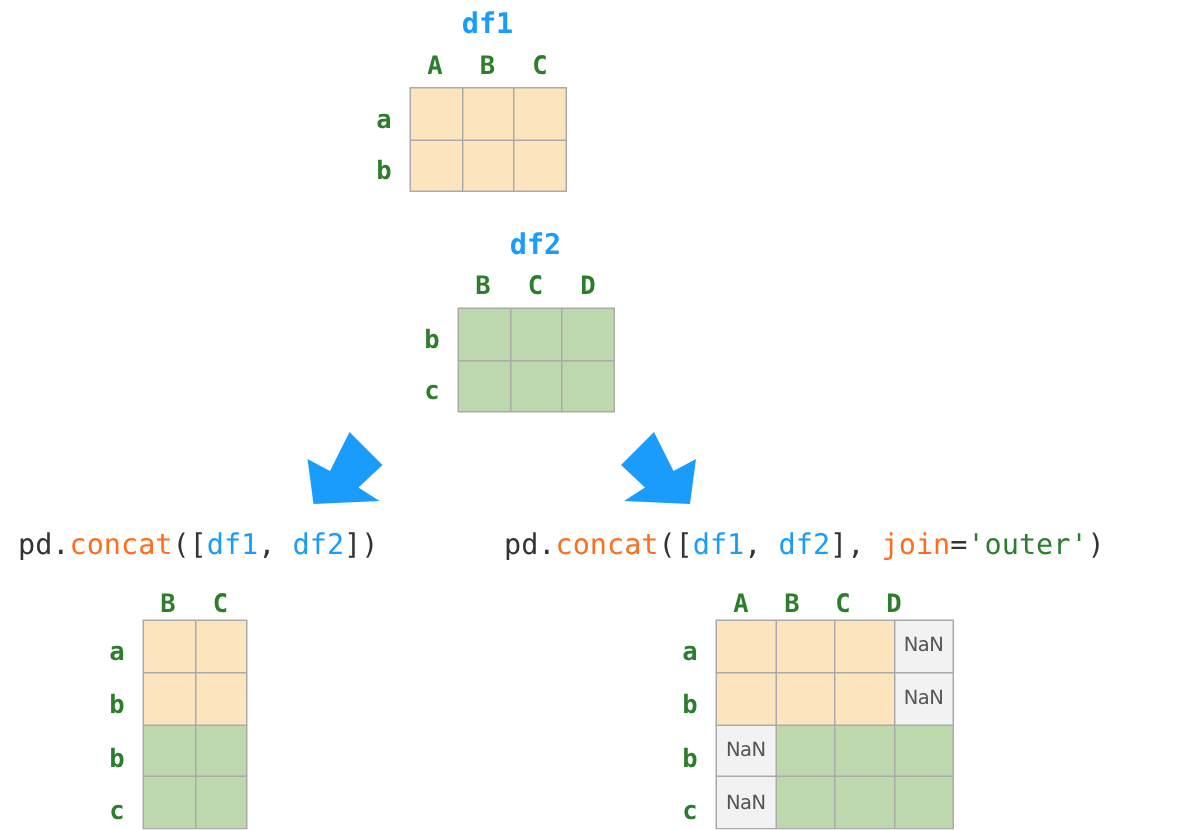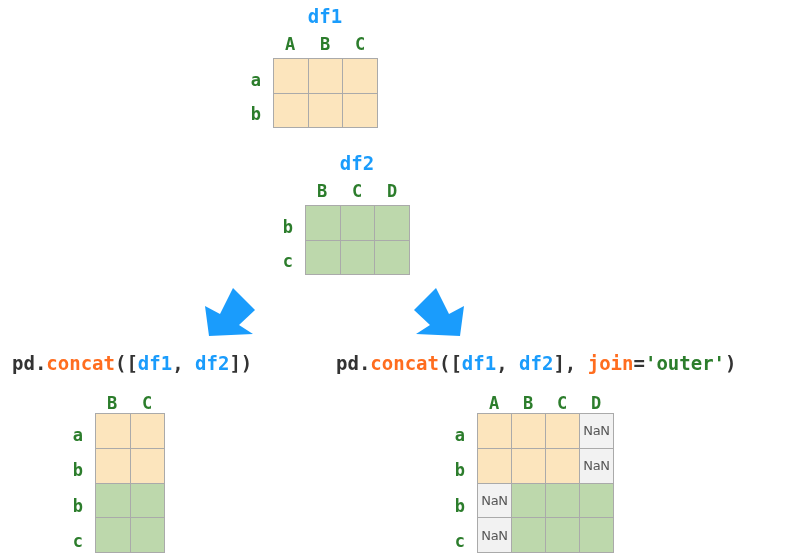--- a/index.html
+++ b/index.html
@@ -67,21 +67,21 @@
     display: flex;
     align-items: center;
     justify-content: center;
     letter-spacing: -0.3px;
   }
 
   
   .code {
     position: absolute;
     font-family: "DejaVu Sans Mono", "Liberation Mono", monospace;
-    font-weight: bold;
+    font-weight: normal;
     font-size: 19px;
     white-space: nowrap;
     color: #333333;
   }
   .tok-plain  { color: #333333; }
   .tok-fn     { color: #ff6d1f; }
   .tok-var    { color: #1a9cfc; }
   .tok-kw     { color: #ff6d1f; }
   .tok-str    { color: #2c7d2c; }
 
@@ -167,21 +167,21 @@
 <div class="col-head" style="left:477px; top:393px; width:34px;">A</div>
 <div class="col-head" style="left:511px; top:393px; width:34px;">B</div>
 <div class="col-head" style="left:545px; top:393px; width:34px;">C</div>
 <div class="col-head" style="left:579px; top:393px; width:34px;">D</div>
 
 <div class="row-head" style="left:437px; top:425px; width:28px;">a</div>
 <div class="row-head" style="left:437px; top:460px; width:28px;">b</div>
 <div class="row-head" style="left:437px; top:496px; width:28px;">b</div>
 <div class="row-head" style="left:437px; top:531px; width:28px;">c</div>
 
-<div class="grid" style="left:477px; top:413px; width:137px; height:140px;
+<div class="grid" style="left:477px; top:413px; width:159px; height:140px;
             grid-template-columns:repeat(4,1fr); grid-template-rows:repeat(4,1fr);">
   <div class="cell orange"></div>
   <div class="cell orange"></div>
   <div class="cell orange"></div>
   <div class="cell nan">NaN</div>
 
   <div class="cell orange"></div>
   <div class="cell orange"></div>
   <div class="cell orange"></div>
   <div class="cell nan">NaN</div>

